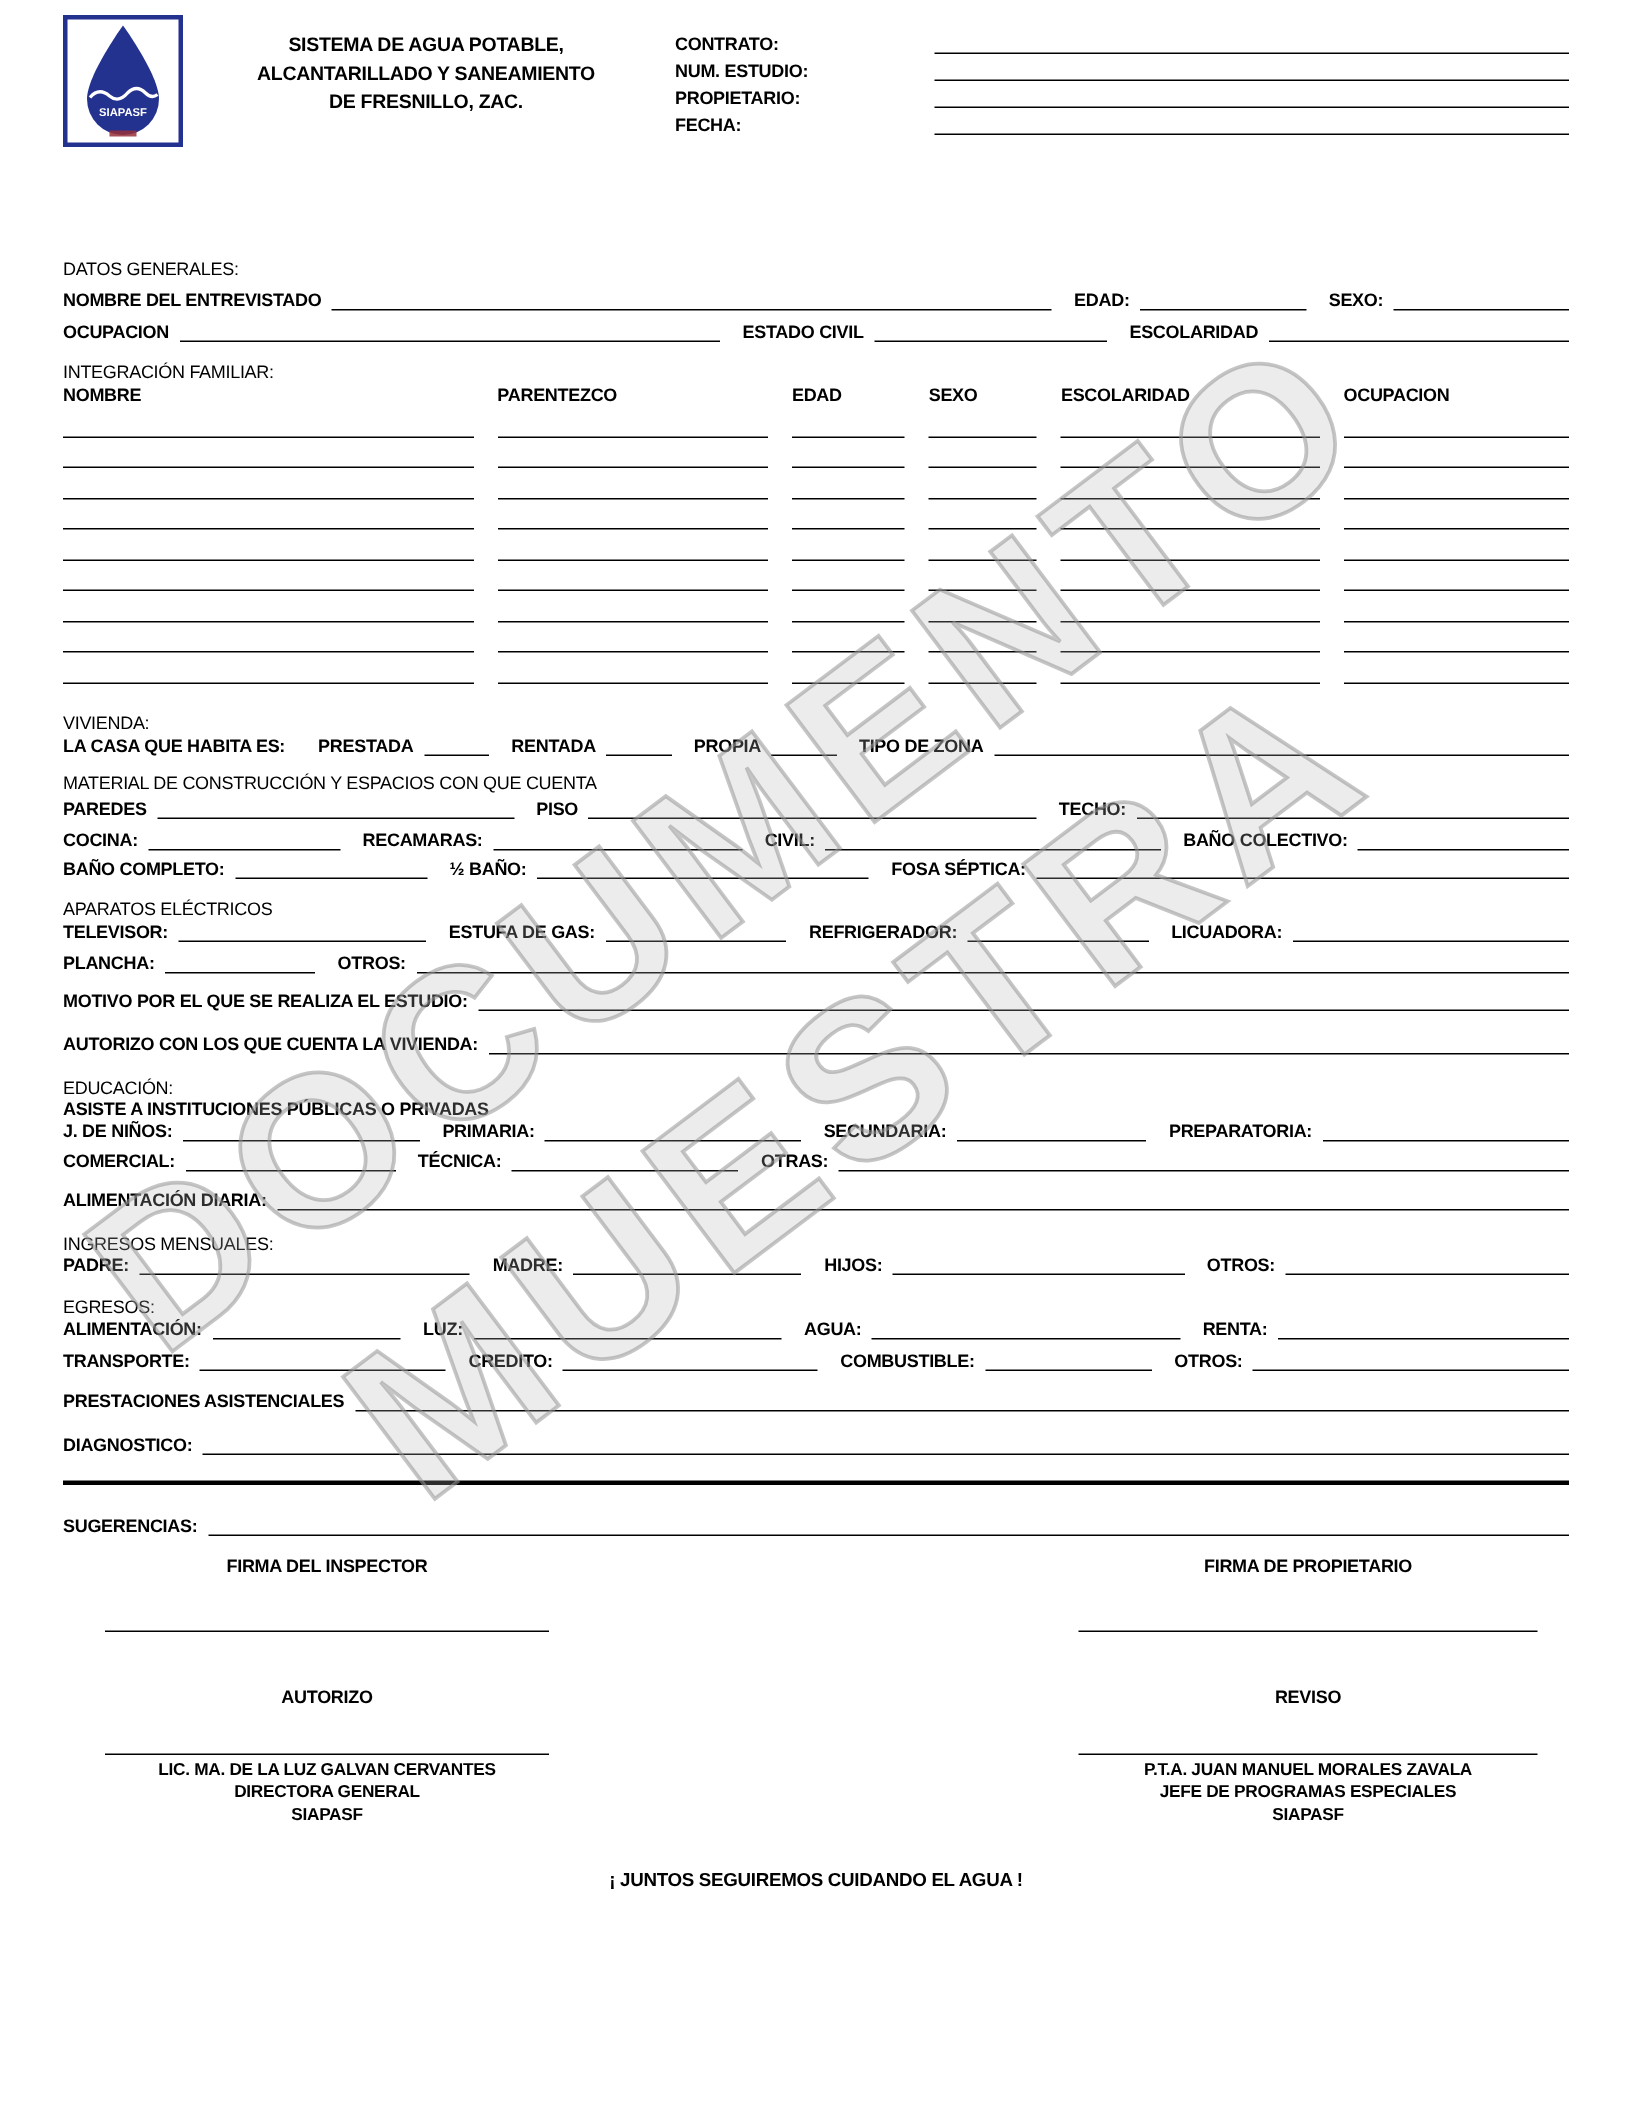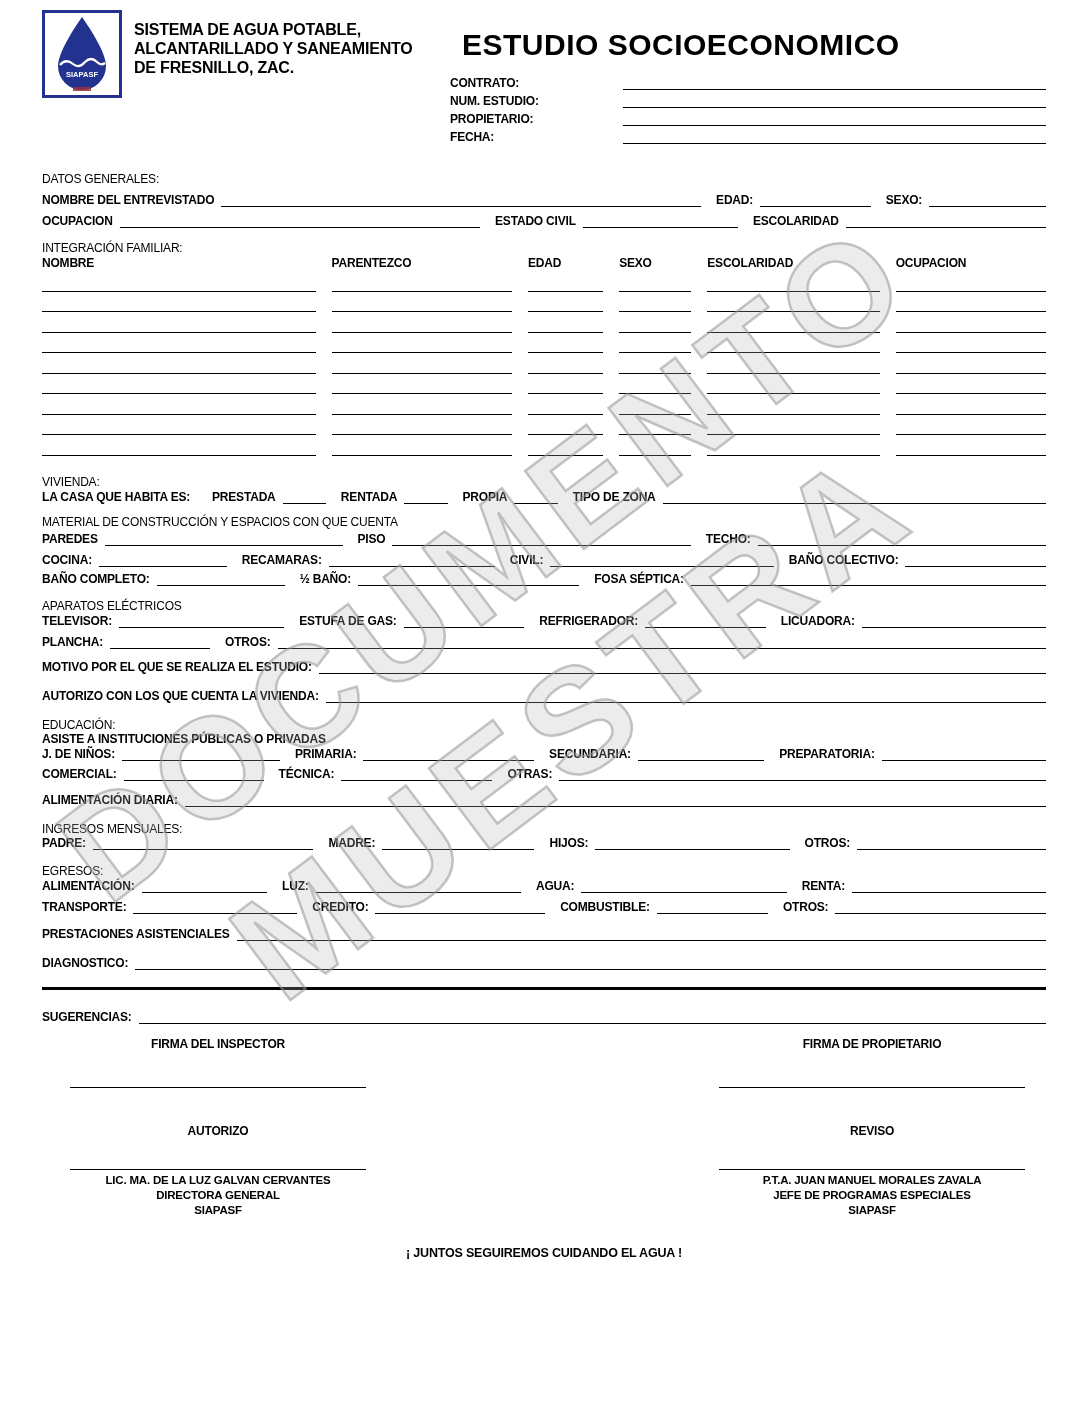--- a/index.html
+++ b/index.html
@@ -9,21 +9,21 @@
     font-family:"Liberation Sans", sans-serif; color:#000;
   }
   .page { position:relative; width:1088px; height:1408px; padding:8px 42px 0 42px; }
 
   
   .header { display:flex; height:162px; }
   .logo-box {
     width:80px; height:88px; border:3px solid #23318f; margin-top:2px;
     display:flex; align-items:center; justify-content:center; background:#fff; flex:none;
   }
-  .org-name { margin:12px 0 0 12px; font-weight:bold; font-size:16px; line-height:19px; letter-spacing:-0.2px; width:300px; }
+  .org-name { margin:12px 0 0 12px; font-weight:bold; font-size:13px; line-height:19px; letter-spacing:-0.2px; width:300px;text-align:center; }
   .head-right { flex:1; margin-left:16px; }
   .doc-title { font-size:30px; font-weight:bold; letter-spacing:0.5px; margin:20px 0 0 12px; white-space:nowrap; }
   .contract { margin-top:14px; }
   .contract .frow { margin-top:4px;gap:38px; }
   .contract .flabel { width:128px; flex:none; }
 
   
   .frow { display:flex; align-items:flex-end; margin-top:8px; }
   .flabel { font-weight:bold; font-size:12px; line-height:14px; letter-spacing:-0.2px; white-space:nowrap; margin:0 7px 0 15px; flex:none; }
   .flabel:first-child { margin-left:0; }
@@ -86,21 +86,20 @@
         <text x="35" y="63" text-anchor="middle" font-size="7.5" font-weight="bold" fill="#ffffff" font-family="Liberation Sans, sans-serif">SIAPASF</text>
         <rect x="26" y="73" width="18" height="4" fill="#97303a" opacity="0.85"></rect>
       </svg>
     </div>
     <div class="org-name">
       <div>SISTEMA DE AGUA POTABLE,</div>
       <div>ALCANTARILLADO Y SANEAMIENTO</div>
       <div>DE FRESNILLO, ZAC.</div>
     </div>
     <div class="head-right">
-      <div class="doc-title">ESTUDIO SOCIOECONOMICO</div>
       <div class="contract">
         <div class="frow">
             <span class="flabel">CONTRATO:</span>
             <span class="fline" style="flex: 100 1 0px;"></span>
           </div>
         <div class="frow">
             <span class="flabel">NUM. ESTUDIO:</span>
             <span class="fline" style="flex: 100 1 0px;"></span>
           </div>
         <div class="frow">

